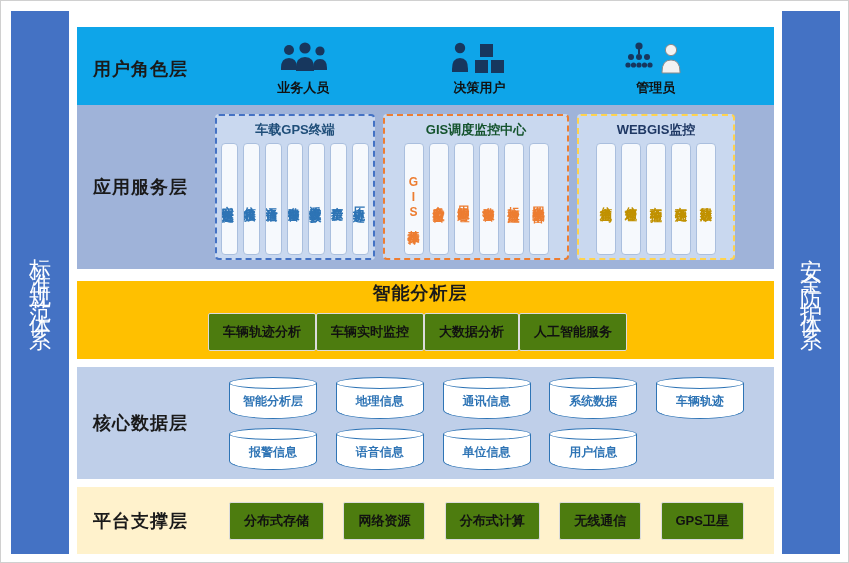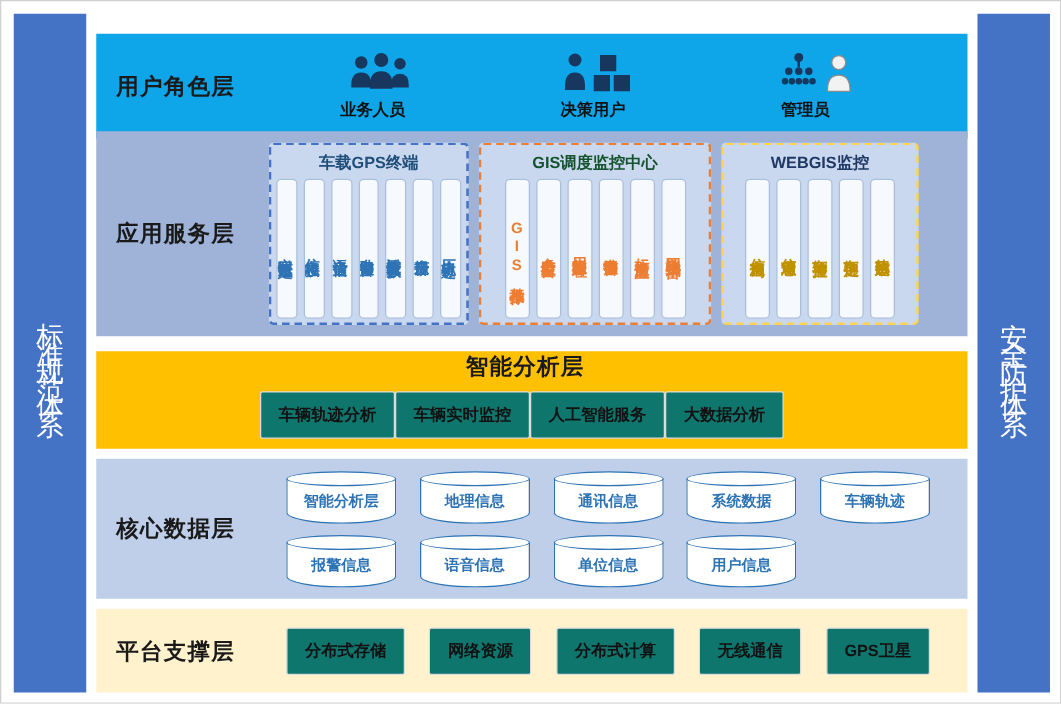--- a/index.html
+++ b/index.html
@@ -18,21 +18,21 @@
   .row-app      { top:104px; height:164px; background:#9FB3D9; }
   .row-analysis { top:280px; height:78px;  background:#FFC000;flex-direction:column; }
   .row-data     { top:366px; height:112px; background:#BFCFE9; }
   .row-platform { top:486px; height:67px;  background:#FFF2CC; }
 
   .layer-label { flex:none; width:138px; padding-left:16px; box-sizing:border-box;
                  font-size:18px; font-weight:bold; color:#1a1a1a; letter-spacing:1px; }
 
   
   .user-groups { flex:1; display:flex; justify-content:space-around; align-items:center; padding-right:30px; }
-  .user-group  { display:flex; flex-direction:column; gap:2px; }
+  .user-group  { display:flex; flex-direction:column; align-items:center; gap:2px; }
   .group-label { font-size:13px; font-weight:bold; color:#111; }
 
   
   .modules { flex:1; display:flex; gap:8px; align-items:center; padding-right:10px; }
   .module  { height:146px; border-radius:4px; box-sizing:border-box; display:flex; flex-direction:column; background:#C9D8EF; }
   .module.m1 { width:160px; border:2px dashed #4472C4; }
   .module.m2 { width:186px; border:2px dashed #ED7D31; }
   .module.m3 { width:158px; border:2px dashed #FFD34D; }
   .module-title { text-align:center; font-size:13px; font-weight:bold; padding-top:5px; }
   .m1 .module-title { color:#1F4E79; }
@@ -42,21 +42,21 @@
   .pill { width:20px; height:112px; background:#F6F9FD; border:1px solid #AABFDE; border-radius:4px;
           writing-mode:vertical-rl; text-orientation:upright; text-align:center;
           font-size:12px; font-weight:bold; line-height:18px; letter-spacing:1px;
           box-sizing:border-box; padding:4px 0; overflow:hidden; }
   .m1 .pill { color:#2E74B5; }
   .m2 .pill { color:#ED7D31; }
   .m3 .pill { color:#C09100; }
 
   
   .box-strip { flex:1; display:flex; align-items:center; justify-content:space-between; padding:0 30px 0 14px; }
-  .white-box { background:#0f766e; border:1px solid #dcdcdc; border-radius:2px; padding:9px 14px;
+  .white-box { background:#4d7c0f; border:1px solid #dcdcdc; border-radius:2px; padding:9px 14px;
                font-size:13px; font-weight:bold; color:#111; white-space:nowrap; }
 
   
   .data-grid { flex:1; display:grid; grid-template-columns:repeat(5, 88px); justify-content:space-between;
                row-gap:9px; align-content:center; padding:0 30px 0 14px; }
   .cylinder { position:relative; width:88px; height:42px; }
   .cyl-body { position:absolute; left:0; right:0; top:6px; bottom:0; background:#fff;
               border:1.5px solid #2E74B5; border-top:none; box-sizing:border-box;
               border-radius:0 0 44px 44px / 0 0 9px 9px; }
   .cyl-top  { position:absolute; left:0; right:0; top:0; height:12px; background:#fff;
@@ -169,22 +169,22 @@
       </div>
 
     </div>
   </section>
 
   <section class="row row-analysis">
     <div class="layer-label">智能分析层</div>
     <div class="box-strip">
       <div class="white-box">车辆轨迹分析</div>
       <div class="white-box">车辆实时监控</div>
+      <div class="white-box">大数据分析</div>
       <div class="white-box">人工智能服务</div>
-      <div class="white-box">大数据分析</div>
     </div>
   </section>
 
   <section class="row row-data">
     <div class="layer-label">核心数据层</div>
     <div class="data-grid">
       <div class="cylinder">
           <div class="cyl-body"></div>
           <div class="cyl-top"></div>
           <div class="cyl-label">智能分析层</div>

